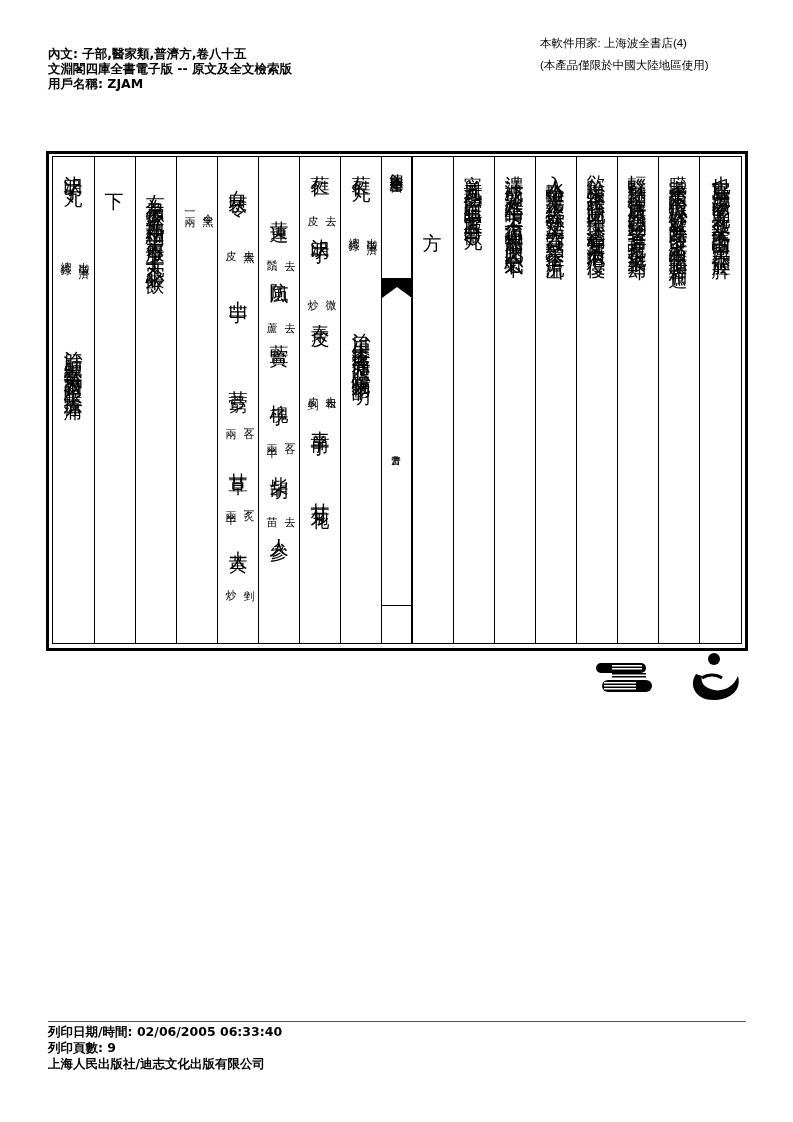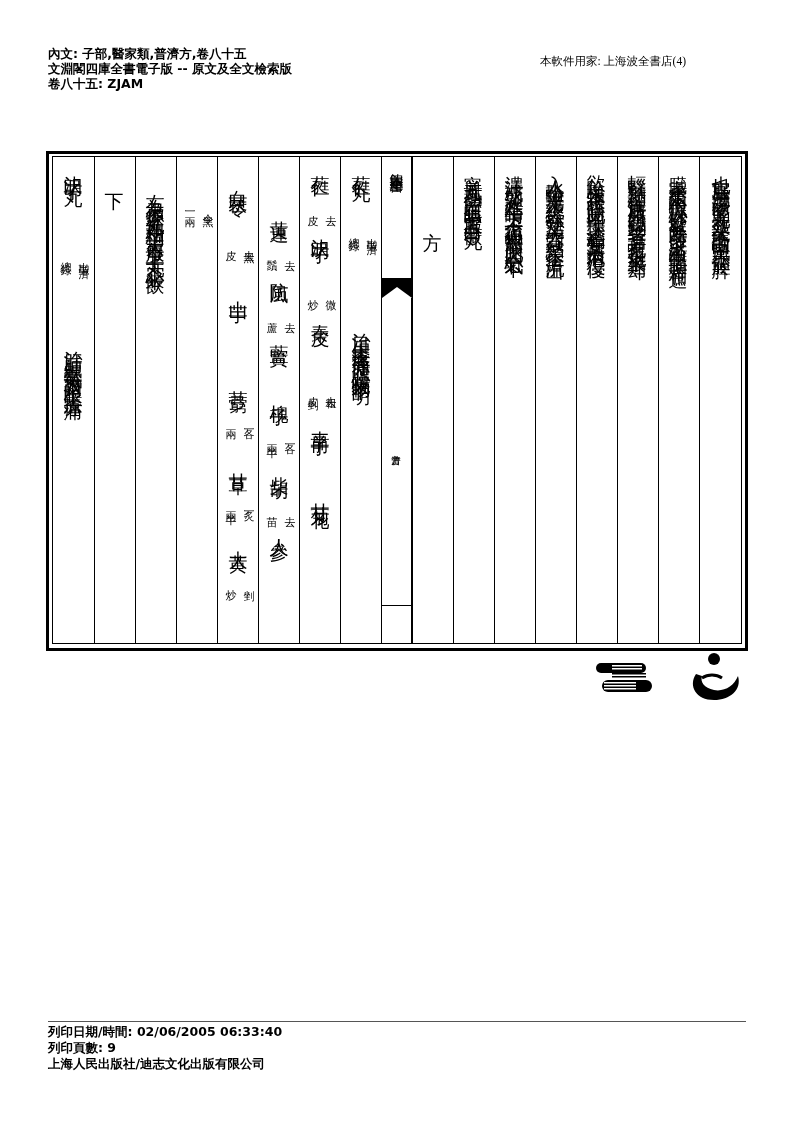--- a/index.html
+++ b/index.html
@@ -1,21 +1,21 @@
 <!DOCTYPE html>
 <html><head>
 <meta charset="utf-8">
 <style>
   html, body { margin: 0; padding: 0; background: #ffffff; }
   body { width: 793px; height: 1122px; position: relative; overflow: hidden;
          font-family: "DejaVu Serif", "Liberation Serif", serif; color: #000; }
 
   .hdr-left { position: absolute; left: 48px; top: 46px; font-family: "DejaVu Sans", "Liberation Sans", sans-serif;
               font-weight: bold; font-size: 12.5px; line-height: 15px; }
-  .hdr-right { position: absolute; left: 540px; top: 50px; font-family: Liberation Serif, serif;
+  .hdr-right { position: absolute; left: 540px; top: 32px; font-family: Liberation Sans, sans-serif;
                font-size: 11.5px; line-height: 22px; }
 
   .frame-outer { position: absolute; left: 46px; top: 151px; width: 702px; height: 500px;
                  border: 3px solid #000; box-sizing: border-box; }
   .frame-inner { position: absolute; left: 52px; top: 156px; width: 690px; height: 488px;
                  border: 1px solid #000; box-sizing: border-box; }
 
   .col { position: absolute; top: 157px; height: 486px; box-sizing: border-box;
          border-left: 1px solid #000; }
   .col .main { position: absolute; left: 0; right: 0; top: 3px;
@@ -41,24 +41,25 @@
   .footer-rule { position: absolute; left: 48px; top: 1021px; width: 698px; border-top: 1px solid #555; }
   .footer { position: absolute; left: 48px; top: 1024px; font-family: "DejaVu Sans", "Liberation Sans", sans-serif;
             font-weight: bold; font-size: 12.5px; line-height: 16px; }
 </style>
 </head>
 <body>
 
 <div class="hdr-left">
   <div>內文: 子部,醫家類,普濟方,卷八十五</div>
   <div>文淵閣四庫全書電子版 -- 原文及全文檢索版</div>
-  <div>卷八十五: ZJAM</div>
+  <div>用戶名稱: ZJAM</div>
 </div>
 <div class="hdr-right">
   <div>本軟件用家: 上海波全書店(4)</div>
+  <div>(本產品僅限於中國大陸地區使用)</div>
 </div>
 
 <div class="frame-outer"></div>
 <div class="frame-inner"></div>
 
 <div class="col" style="left:699px;width:43px;">
   <div class="main">也宜服瀉脾湯墜膈丸立效龍木論歌曰風赤生於脾</div>
 </div>
 <div class="col" style="left:658px;width:41px;">
   <div class="main">臓家瘡生兩瞼似硃砂發歇無時多淚出漸生翳膜苦相遮</div>

